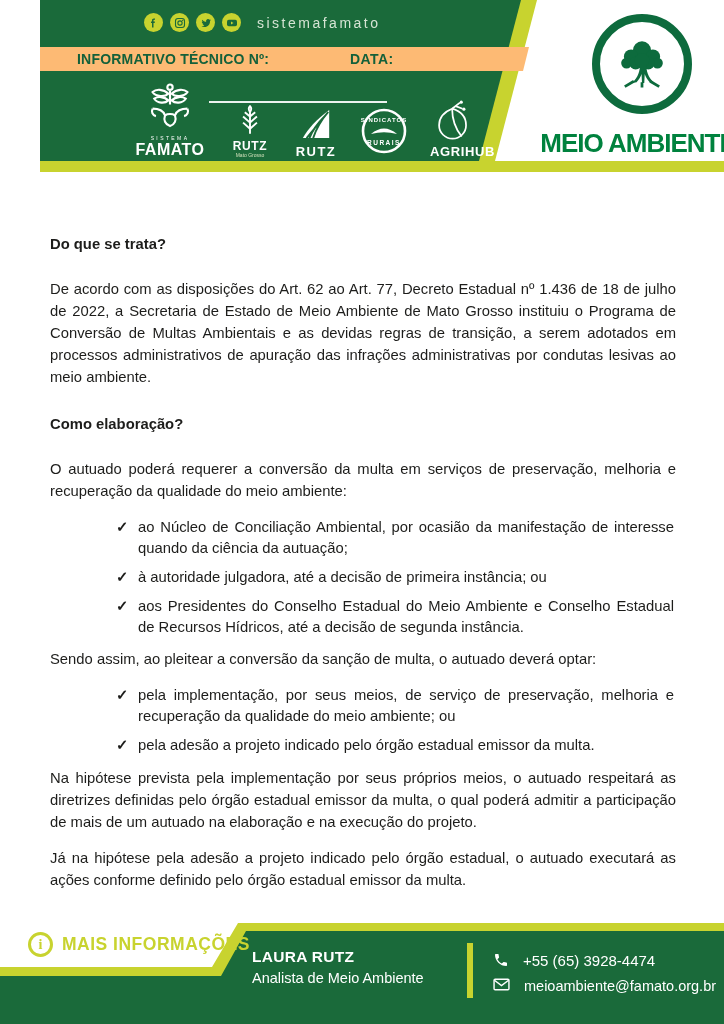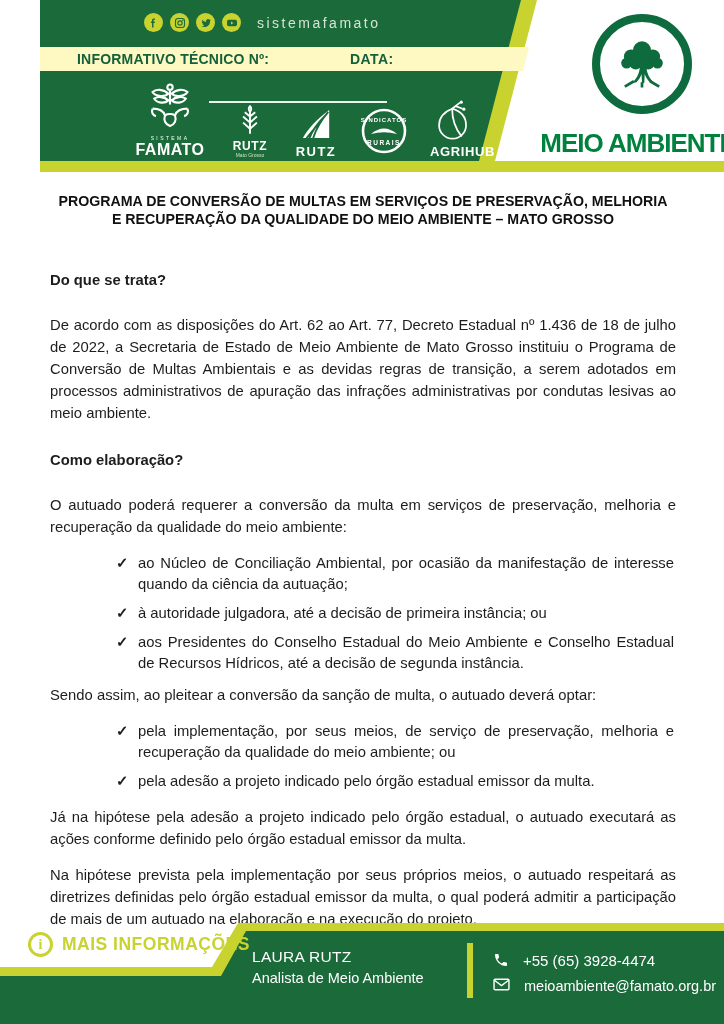--- a/index.html
+++ b/index.html
@@ -13,21 +13,21 @@
   .hdr-green{position:absolute;inset:0;background:#1a6a3a;
       clip-path:polygon(0 0,481px 0,439px 161px,0 161px);}
   .hdr-bottom{position:absolute;top:161px;left:0;width:724px;height:11px;background:#c8d32f;}
 
   .social-row{position:absolute;top:13px;left:104px;display:flex;align-items:center;gap:7px;}
   .s-icon{width:19px;height:19px;border-radius:50%;background:#c8d32f;
       display:flex;align-items:center;justify-content:center;}
   .s-icon svg{width:12px;height:12px;}
   .social-handle{margin-left:9px;color:#d6e4d4;font-size:14px;letter-spacing:2.5px;}
 
-  .info-bar{position:absolute;top:47px;left:0;width:500px;height:24px;background:#fef9c3;
+  .info-bar{position:absolute;top:47px;left:0;width:500px;height:24px;background:#fdba74;
       clip-path:polygon(0 0,489px 0,483px 24px,0 24px);
       color:#14603a;font-weight:bold;font-size:14px;}
   .ib-num{position:absolute;left:37px;top:4px;letter-spacing:.2px;}
   .ib-date{position:absolute;left:310px;top:4px;letter-spacing:.4px;}
 
   .logos-divider{position:absolute;top:101px;left:169px;width:178px;height:2px;
       background:rgba(255,255,255,.92);}
   .logos{position:absolute;top:72px;left:94px;height:86px;display:flex;align-items:flex-end;
       gap:22px;color:#fff;}
   .lg{text-align:center;line-height:1;}
@@ -62,21 +62,21 @@
   .ftr-yellow{position:absolute;inset:0;background:#c8d32f;
       clip-path:polygon(238px 3px,724px 3px,724px 104px,0 104px,0 47px,212px 47px);}
   .ftr-green{position:absolute;inset:0;background:#1a6a3a;
       clip-path:polygon(246px 11px,724px 11px,724px 104px,0 104px,0 56px,221px 56px);}
   .more-info{position:absolute;left:28px;top:12px;display:flex;align-items:center;gap:9px;
       color:#c8d32f;}
   .info-circ{width:25px;height:25px;border-radius:50%;border:3.5px solid #c8d32f;
       box-sizing:border-box;display:flex;align-items:center;justify-content:center;
       font-weight:bold;font-size:14px;font-family:"Liberation Serif",serif;}
   .mi-label{font-size:17.5px;font-weight:bold;letter-spacing:.5px;}
-  .contact-name{position:absolute;left:252px;top:28px;color:#fff;font-weight:normal;
+  .contact-name{position:absolute;left:252px;top:28px;color:#fff;font-weight:bold;
       font-size:15.5px;letter-spacing:.3px;}
   .contact-role{position:absolute;left:252px;top:50px;color:#fff;font-size:14.5px;}
   .vbar{position:absolute;left:467px;top:23px;width:6px;height:55px;background:#c8d32f;}
   .c-row{position:absolute;display:flex;gap:14px;color:#fff;}
   .c-phone{left:493px;top:32px;font-size:15px;}
   .c-mail{left:493px;top:58px;font-size:14.5px;}
   .c-row svg{flex:none;}
 </style>
 </head>
 <body>
@@ -187,21 +187,20 @@
         <circle cx="39" cy="31" r="7"></circle>
           <circle cx="32" cy="28" r="8"></circle>
         <path d="M29.5 32c.5 8-1.5 14-8.5 21l5-1c3-3.5 4.5-6 5.5-9l.5 10h2.5l.5-10c1 3 2.5 5.5 5.5 9l5 1c-7-7-9-13-8.5-21z"></path>
         <path d="M23 51 L13 57 M32 52 L32 58 M41 51 L51 57" stroke="#0d6b3d" stroke-width="3" fill="none"></path>
       </svg>
     </div>
     <div class="brand-title">MEIO AMBIENTE</div>
   </header>
 
   <main class="doc">
-    <h1 class="doc-title">PROGRAMA DE CONVERSÃO DE MULTAS EM SERVIÇOS DE PRESERVAÇÃO, MELHORIA E RECUPERAÇÃO DA QUALIDADE DO MEIO AMBIENTE – MATO GROSSO</h1>
 
     <div class="h-sec">Do que se trata?</div>
     <p class="para">De acordo com as disposições do Art. 62 ao Art. 77, Decreto Estadual nº 1.436 de 18 de julho de 2022, a Secretaria de Estado de Meio Ambiente de Mato Grosso instituiu o Programa de Conversão de Multas Ambientais e as devidas regras de transição, a serem adotados em processos administrativos de apuração das infrações administrativas por condutas lesivas ao meio ambiente.</p>
 
     <div class="h-sec2">Como elaboração?</div>
     <p class="para">O autuado poderá requerer a conversão da multa em serviços de preservação, melhoria e recuperação da qualidade do meio ambiente:</p>
 
     <div class="blist">
       <div class="bi">
         <span class="check">✓</span>
@@ -223,22 +222,22 @@
       <div class="bi">
         <span class="check">✓</span>
         <span class="bt">pela implementação, por seus meios, de serviço de preservação, melhoria e recuperação da qualidade do meio ambiente; ou</span>
       </div>
       <div class="bi">
         <span class="check">✓</span>
         <span class="bt">pela adesão a projeto indicado pelo órgão estadual emissor da multa.</span>
       </div>
     </div>
 
+    <p class="para" style="margin-top:11px;">Na hipótese prevista pela implementação por seus próprios meios, o autuado respeitará as diretrizes definidas pelo órgão estadual emissor da multa, o qual poderá admitir a participação de mais de um autuado na elaboração e na execução do projeto.</p>
     <p class="para" style="margin-top:14px;">Já na hipótese pela adesão a projeto indicado pelo órgão estadual, o autuado executará as ações conforme definido pelo órgão estadual emissor da multa.</p>
-    <p class="para" style="margin-top:11px;">Na hipótese prevista pela implementação por seus próprios meios, o autuado respeitará as diretrizes definidas pelo órgão estadual emissor da multa, o qual poderá admitir a participação de mais de um autuado na elaboração e na execução do projeto.</p>
   </main>
 
   <footer class="ftr">
     <div class="ftr-yellow"></div>
     <div class="ftr-green"></div>
 
     <div class="more-info">
       <span class="info-circ">i</span>
       <span class="mi-label">MAIS INFORMAÇÕES</span>
     </div>

